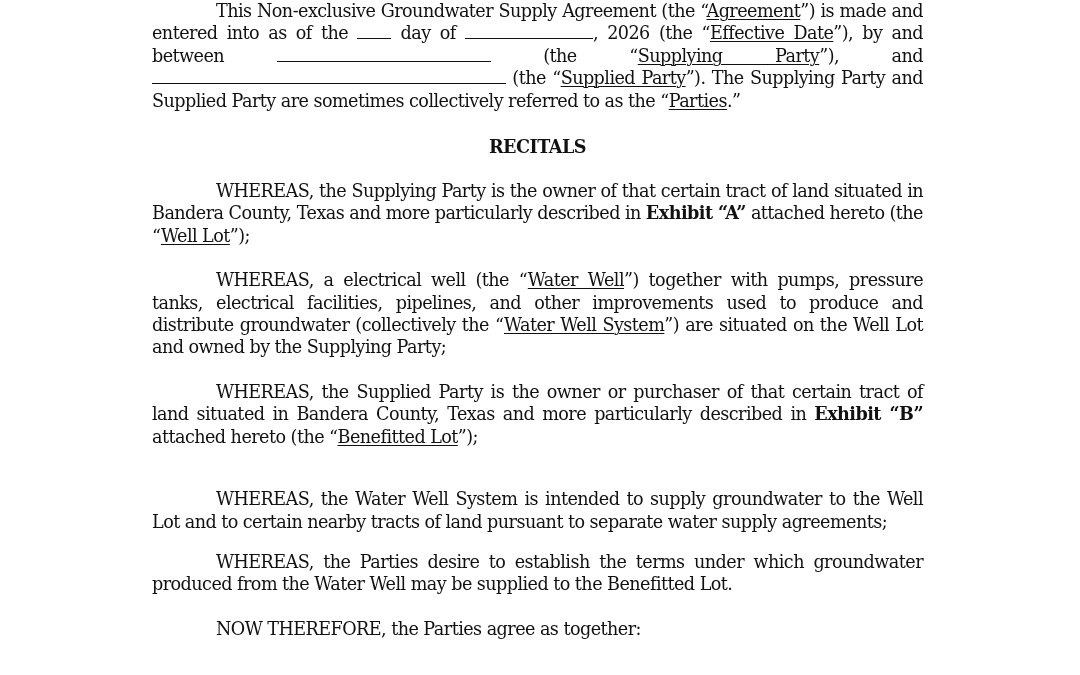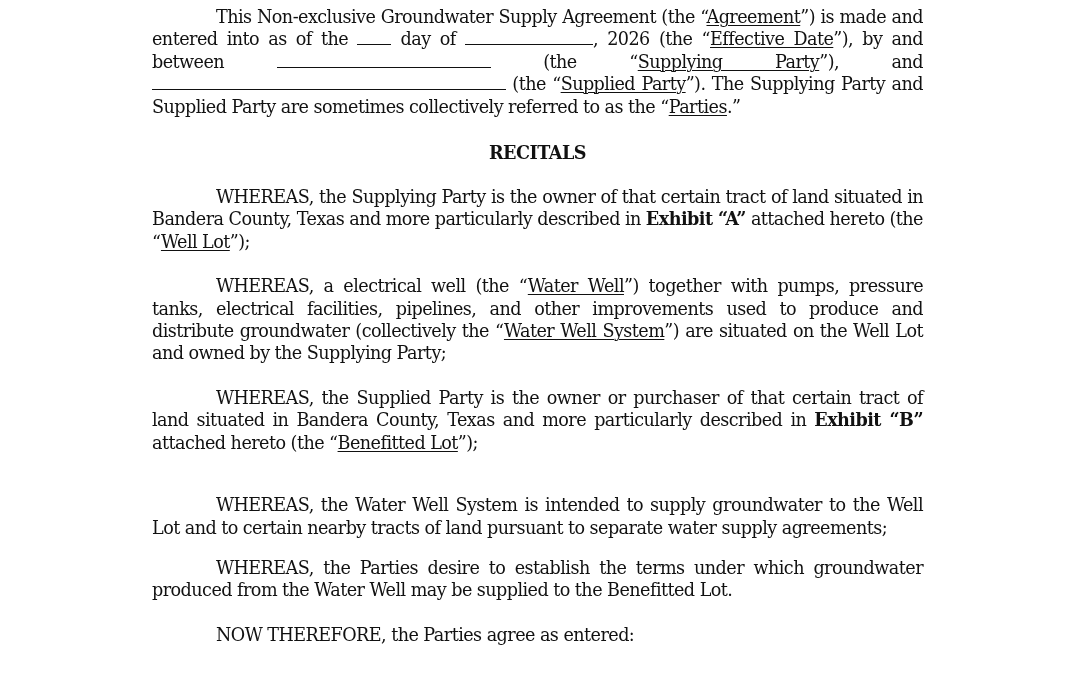--- a/index.html
+++ b/index.html
@@ -11,21 +11,21 @@
       width: 1080px;
       height: 675px;
       overflow: hidden;
       position: relative;
       font-family: "DejaVu Serif", "Liberation Serif", serif;
       color: #111111;
     }
     .page {
       position: absolute;
       left: 152px;
-      top: 6px;
+      top: 0;
       width: 771px;
     }
     .p {
       font-size: 17.6px;
       line-height: 22.4px;
       text-align: justify;
       margin: 0;
       letter-spacing: -0.55px;
       word-spacing: 0px;
     }
@@ -66,16 +66,16 @@
   </p>
 
   <p class="p indent" style="margin-bottom:40px;">
     <span>WHEREAS, the Supplied Party is the owner or purchaser of that certain tract of land situated in Bandera County, Texas and more particularly described in </span><span class="b">Exhibit “B”</span><span> attached hereto (the “</span><span class="u">Benefitted Lot</span><span>”);</span>
   </p>
 
   <p class="p indent" style="margin-bottom:18px;">WHEREAS, the Water Well System is intended to supply groundwater to the Well Lot and to certain nearby tracts of land pursuant to separate water supply agreements;</p>
 
   <p class="p indent" style="margin-bottom:22px;">WHEREAS, the Parties desire to establish the terms under which groundwater produced from the Water Well may be supplied to the Benefitted Lot.</p>
 
-  <p class="p indent" style="margin-bottom:22px;">NOW THEREFORE, the Parties agree as entered:</p>
+  <p class="p indent" style="margin-bottom:22px;">NOW THEREFORE, the Parties agree as together:</p>
 
 
 </div>
 
 </body></html>

